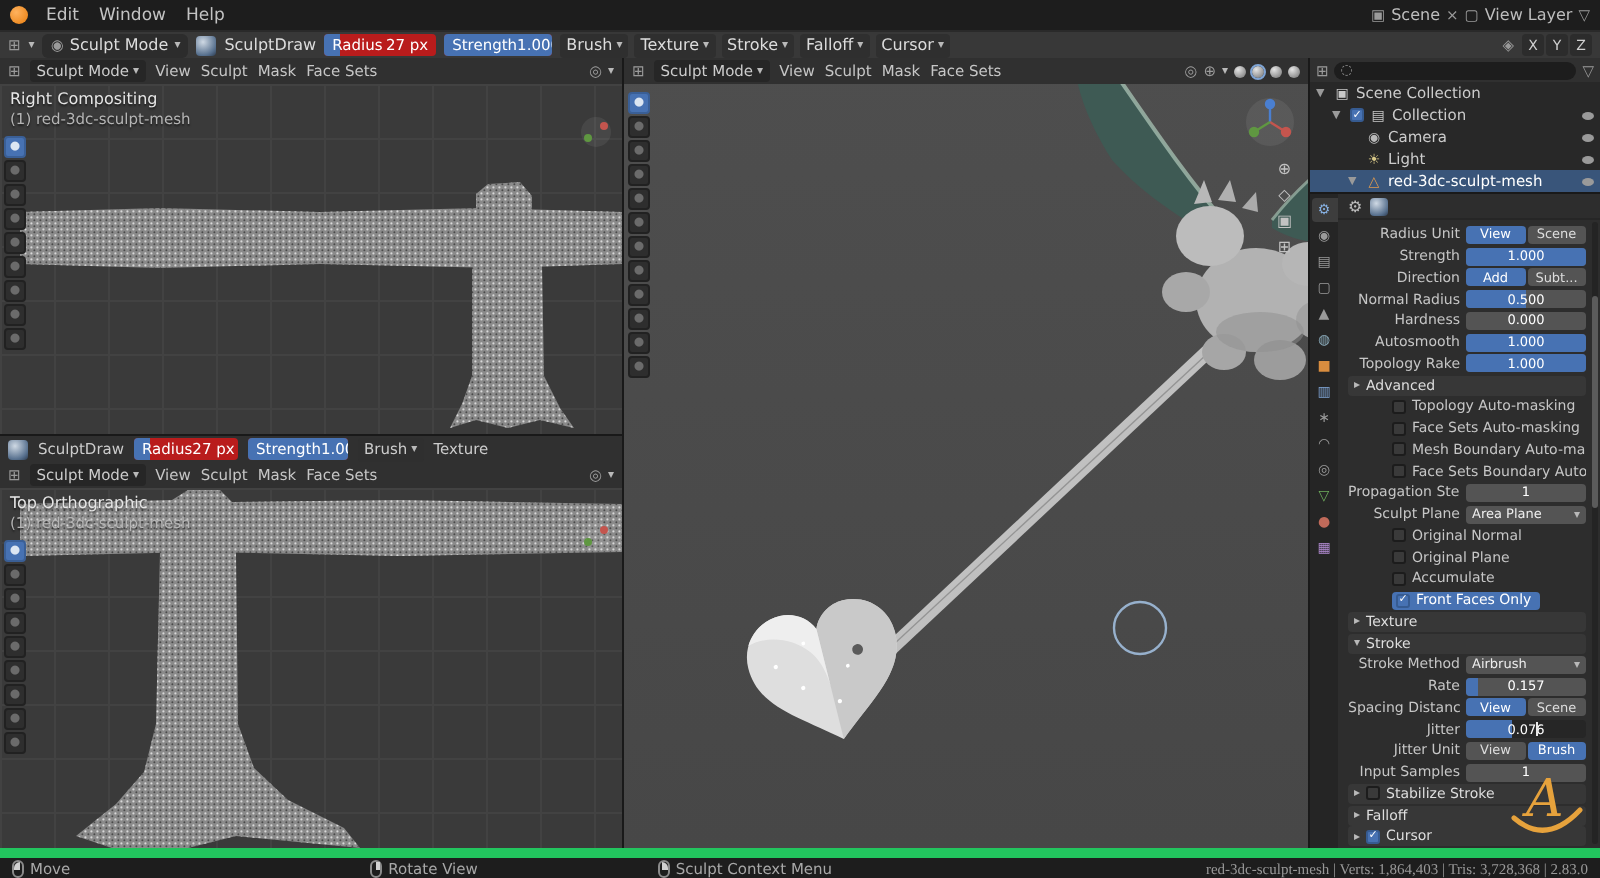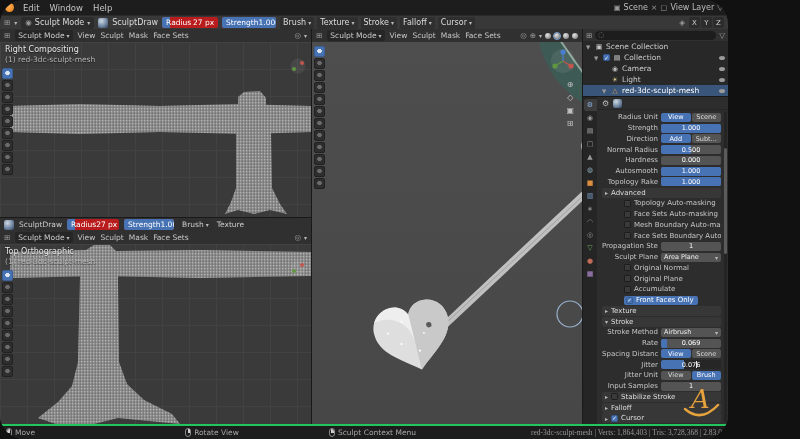--- a/index.html
+++ b/index.html
@@ -1,17 +1,17 @@
 <!DOCTYPE html>
 <html><head>
 <meta charset="utf-8">
 <style>
   html,body{margin:0;padding:0;background:#111;}
-  #app{position:relative;width:728px;height:439px;overflow:hidden;background:#232323;
-       font-family:"DejaVu Sans",sans-serif;color:#c8c8c8;border-radius:24px;-webkit-font-smoothing:antialiased;}
+  #app{position:relative;width:800px;height:439px;overflow:hidden;background:#232323;
+       font-family:"DejaVu Sans",sans-serif;color:#c8c8c8;-webkit-font-smoothing:antialiased;}
   #app *{box-sizing:border-box;}
 
   
   #topbar{height:15px;background:#1d1d1d;display:flex;align-items:center;padding:0 5px;font-size:8.5px;color:#c3c3c3;}
   .logo{width:9px;height:9px;border-radius:50%;background:radial-gradient(circle at 35% 35%,#ffb25e,#e87d0d);margin-right:4px;flex-shrink:0;}
   .menu-item{padding:0 5px;cursor:default;}
   #ws-tabs{display:flex;align-items:flex-end;height:15px;margin-left:4px;}
   .ws-tab{padding:2px 6px 1px;font-size:8px;color:#979797;border-radius:3px 3px 0 0;white-space:nowrap;}
   .ws-tab.active{background:#3d3d3d;color:#ececec;}
   #topbar-right{margin-left:auto;display:flex;align-items:center;gap:3px;font-size:8px;color:#bdbdbd;white-space:nowrap;}
@@ -88,21 +88,21 @@
   .tbtn.active{background:#4772b3;color:#fff;}
   .drop{flex:1;height:9px;background:#545454;border-radius:2px;display:flex;align-items:center;justify-content:space-between;padding:0 3px;color:#eee;font-size:6.5px;overflow:hidden;}
   .psec{padding:0;}
   .section{flex:1;height:10px;background:#373737;border-radius:2px;display:flex;align-items:center;gap:3px;padding:0 3px;color:#dedede;}
   .checkwrap{display:flex;align-items:center;gap:3px;margin-left:22px;height:9px;white-space:nowrap;overflow:hidden;}
   .checkwrap.hl{background:#4772b3;border-radius:2px;color:#fff;padding:0 4px 0 2px;}
   #props-scroll{position:absolute;right:1px;top:14px;bottom:2px;width:3px;background:#242424;border-radius:2px;}
   #props-scroll .thumb{position:absolute;top:12%;height:34%;left:0;right:0;background:#5b5b5b;border-radius:2px;}
 
   
-  #status{height:15px;background:#1d1d1d;border-top:2px solid #22c55e;display:flex;align-items:center;padding:0 6px;font-size:7.5px;color:#a8a8a8;}
+  #status{height:15px;background:#1d1d1d;border-top:5px solid #22c55e;display:flex;align-items:center;padding:0 6px;font-size:7.5px;color:#a8a8a8;}
   .hint{display:flex;align-items:center;gap:3px;white-space:nowrap;}
   .hint:nth-of-type(2){margin-left:150px;}
   .hint:nth-of-type(3){margin-left:90px;}
   .mouse{width:6px;height:9px;border:1px solid #8a8a8a;border-radius:3px;position:relative;flex-shrink:0;}
   .mouse::before{content:"";position:absolute;background:#d0d0d0;}
   .mouse.lmb::before{left:0;top:0;width:3px;height:4px;border-radius:3px 0 0 0;}
   .mouse.mmb::before{left:2px;top:0;width:2px;height:4px;}
   .mouse.rmb::before{right:0;top:0;width:3px;height:4px;border-radius:0 3px 0 0;}
   #status-info{margin-left:auto;color:#989898;white-space:nowrap;font-family:Liberation Serif, serif;}
 
@@ -632,21 +632,21 @@
                     <span>Airbrush</span>
                     <span class="arr">▾</span>
                   </span>
                 </span>
               </div>
               <div class="prow">
                 <span class="plabel">Rate</span>
                 <span class="pctrl">
                   <span class="slider">
                     <span class="fill" style="width: 10%;"></span>
-                    <span class="val">0.069</span>
+                    <span class="val">0.157</span>
                   </span>
                 </span>
               </div>
               <div class="prow">
                 <span class="plabel">Spacing Distance</span>
                 <span class="pctrl">
                   <span class="tbtn active">View</span>
                   <span class="tbtn">Scene</span>
                 </span>
               </div>

